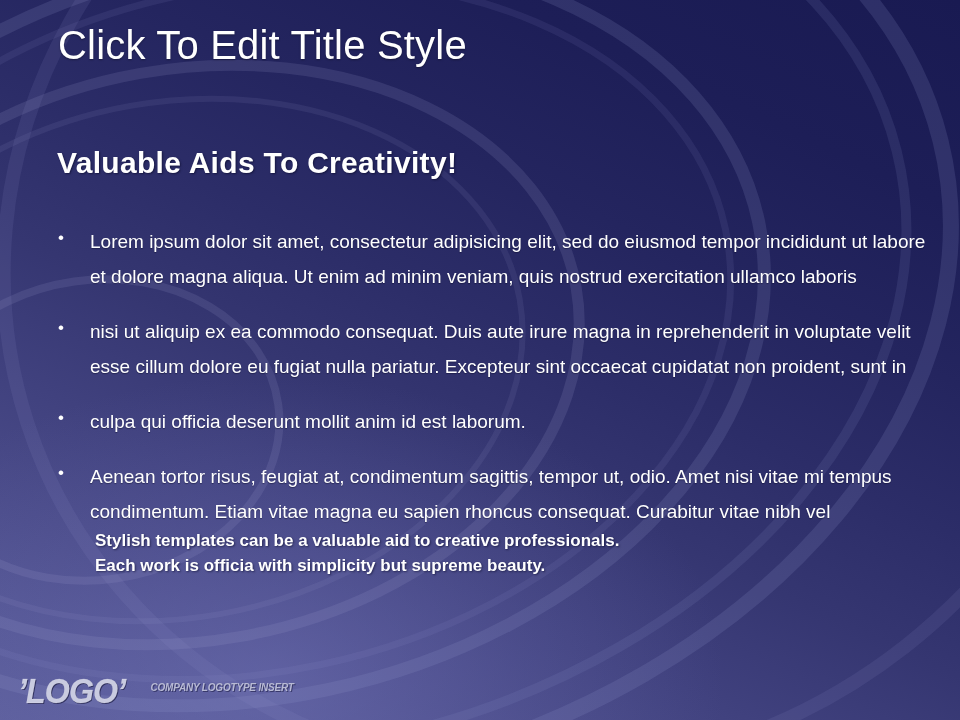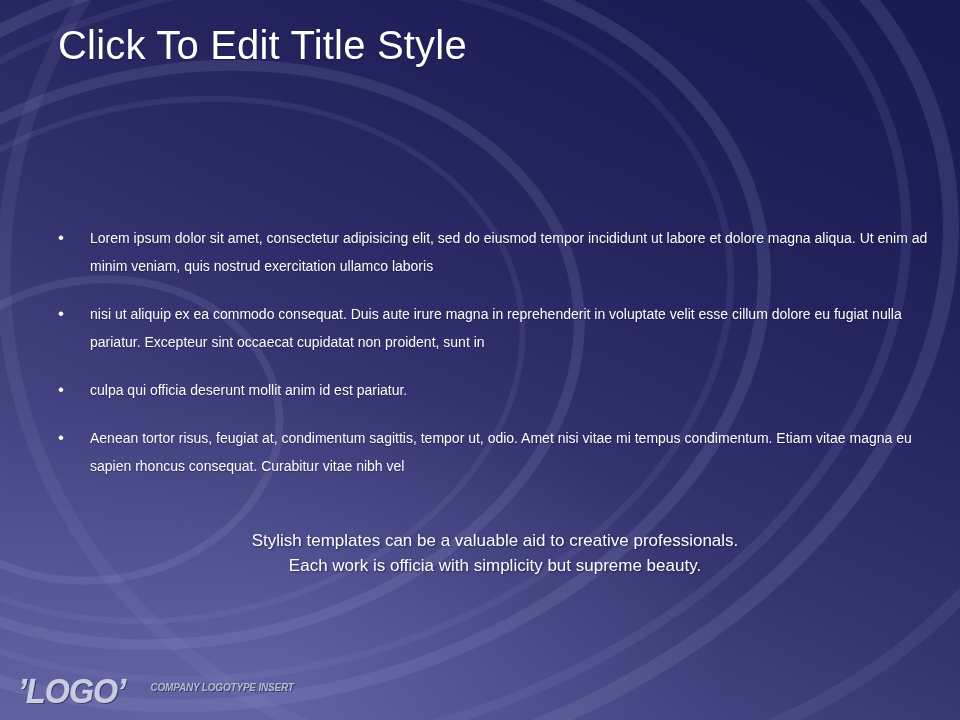--- a/index.html
+++ b/index.html
@@ -95,37 +95,36 @@
     color: #ffffff;
     font-size: 17px;
     line-height: 28px;
     text-align: left;
     padding-left: 6px;
     box-sizing: border-box;
   }
   .bullet-text {
     flex: 1 1 auto;
     color: #ffffff;
-    font-size: 14px;
-    line-height: 28px;
+    font-size: 19px;
+    line-height: 35px;
     text-shadow: 0 1px 1px rgba(10,10,40,0.45);
   }
 
   
   .closing {
     position: absolute;
     left: 95px;
     top: 528px;
     width: 800px;
     color: #ffffff;
     font-size: 17px;
-    font-weight: normal;
+    font-weight: bold;
     line-height: 25px;
     text-shadow: 1px 1px 2px rgba(10,10,40,0.55);
-    text-align: center;
   }
   .closing div { white-space: nowrap; }
 
   
   .footer {
     position: absolute;
     left: 18px;
     bottom: 12px;
     display: flex;
     align-items: center;
@@ -176,20 +175,21 @@
       <ellipse cx="175" cy="360" rx="350" ry="258" stroke="rgba(166,168,218,0.10)" stroke-width="6" transform="rotate(-10 175 360)"></ellipse>
 
       <ellipse cx="95" cy="430" rx="185" ry="150" stroke="rgba(176,178,225,0.13)" stroke-width="8" transform="rotate(-8 95 430)"></ellipse>
 
       <ellipse cx="560" cy="250" rx="560" ry="520" stroke="rgba(150,152,205,0.12)" stroke-width="14" transform="rotate(-18 560 250)"></ellipse>
     </g>
   </svg>
 
   <div class="title">Click To Edit Title Style</div>
 
+  <div class="heading">Valuable Aids To Creativity!</div>
 
   <div class="bullets">
 
     <div class="bullet-row">
       <span class="bullet-marker">•</span>
       <span class="bullet-text">
         <span>Lorem ipsum dolor sit amet, consectetur adipisicing elit, sed do eiusmod tempor incididunt ut labore</span>
         <span>et dolore magna aliqua.  Ut enim ad minim veniam,  quis nostrud exercitation ullamco laboris</span>
       </span>
     </div>
@@ -198,21 +198,21 @@
       <span class="bullet-marker">•</span>
       <span class="bullet-text">
         <span>nisi ut aliquip ex ea commodo consequat. Duis aute irure magna in reprehenderit in voluptate velit</span>
         <span>esse cillum dolore eu fugiat nulla pariatur.  Excepteur sint occaecat cupidatat non proident, sunt in</span>
       </span>
     </div>
 
     <div class="bullet-row">
       <span class="bullet-marker">•</span>
       <span class="bullet-text">
-        <span>culpa qui officia deserunt mollit anim id est pariatur.</span>
+        <span>culpa qui officia deserunt mollit anim id est laborum.</span>
       </span>
     </div>
 
     <div class="bullet-row">
       <span class="bullet-marker">•</span>
       <span class="bullet-text">
         <span>Aenean tortor risus, feugiat at,  condimentum sagittis, tempor ut,  odio. Amet nisi vitae mi tempus</span>
         <span>condimentum. Etiam vitae magna eu sapien rhoncus consequat. Curabitur vitae nibh vel</span>
       </span>
     </div>

